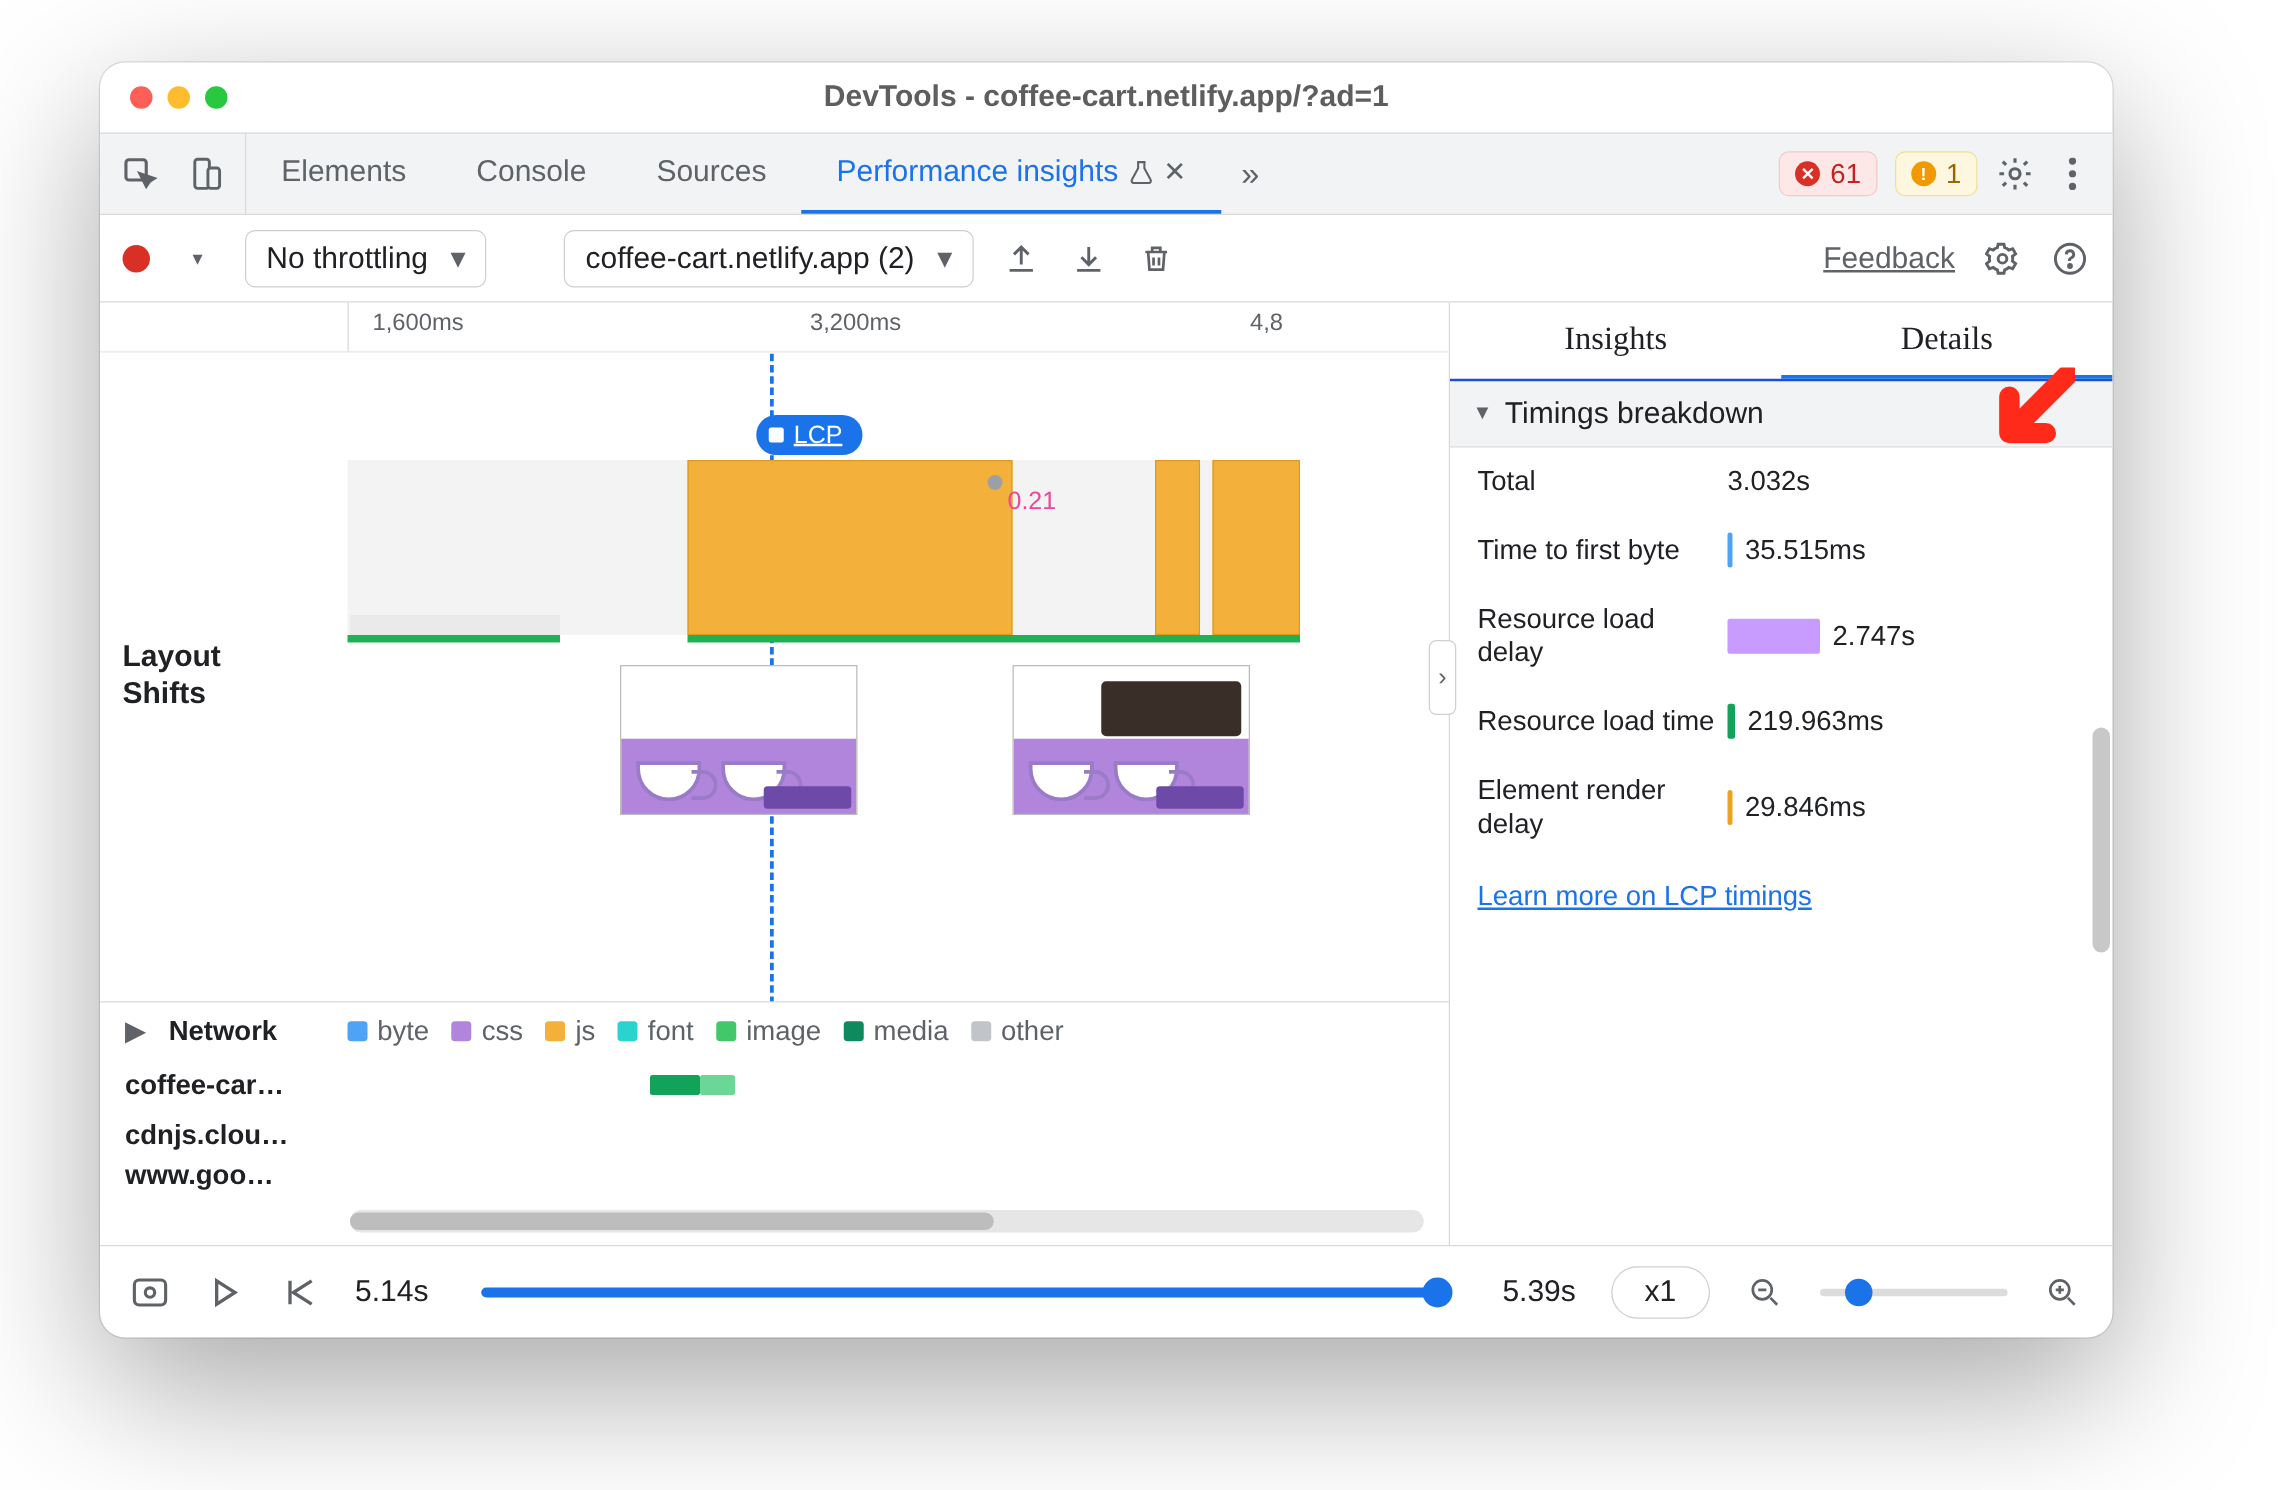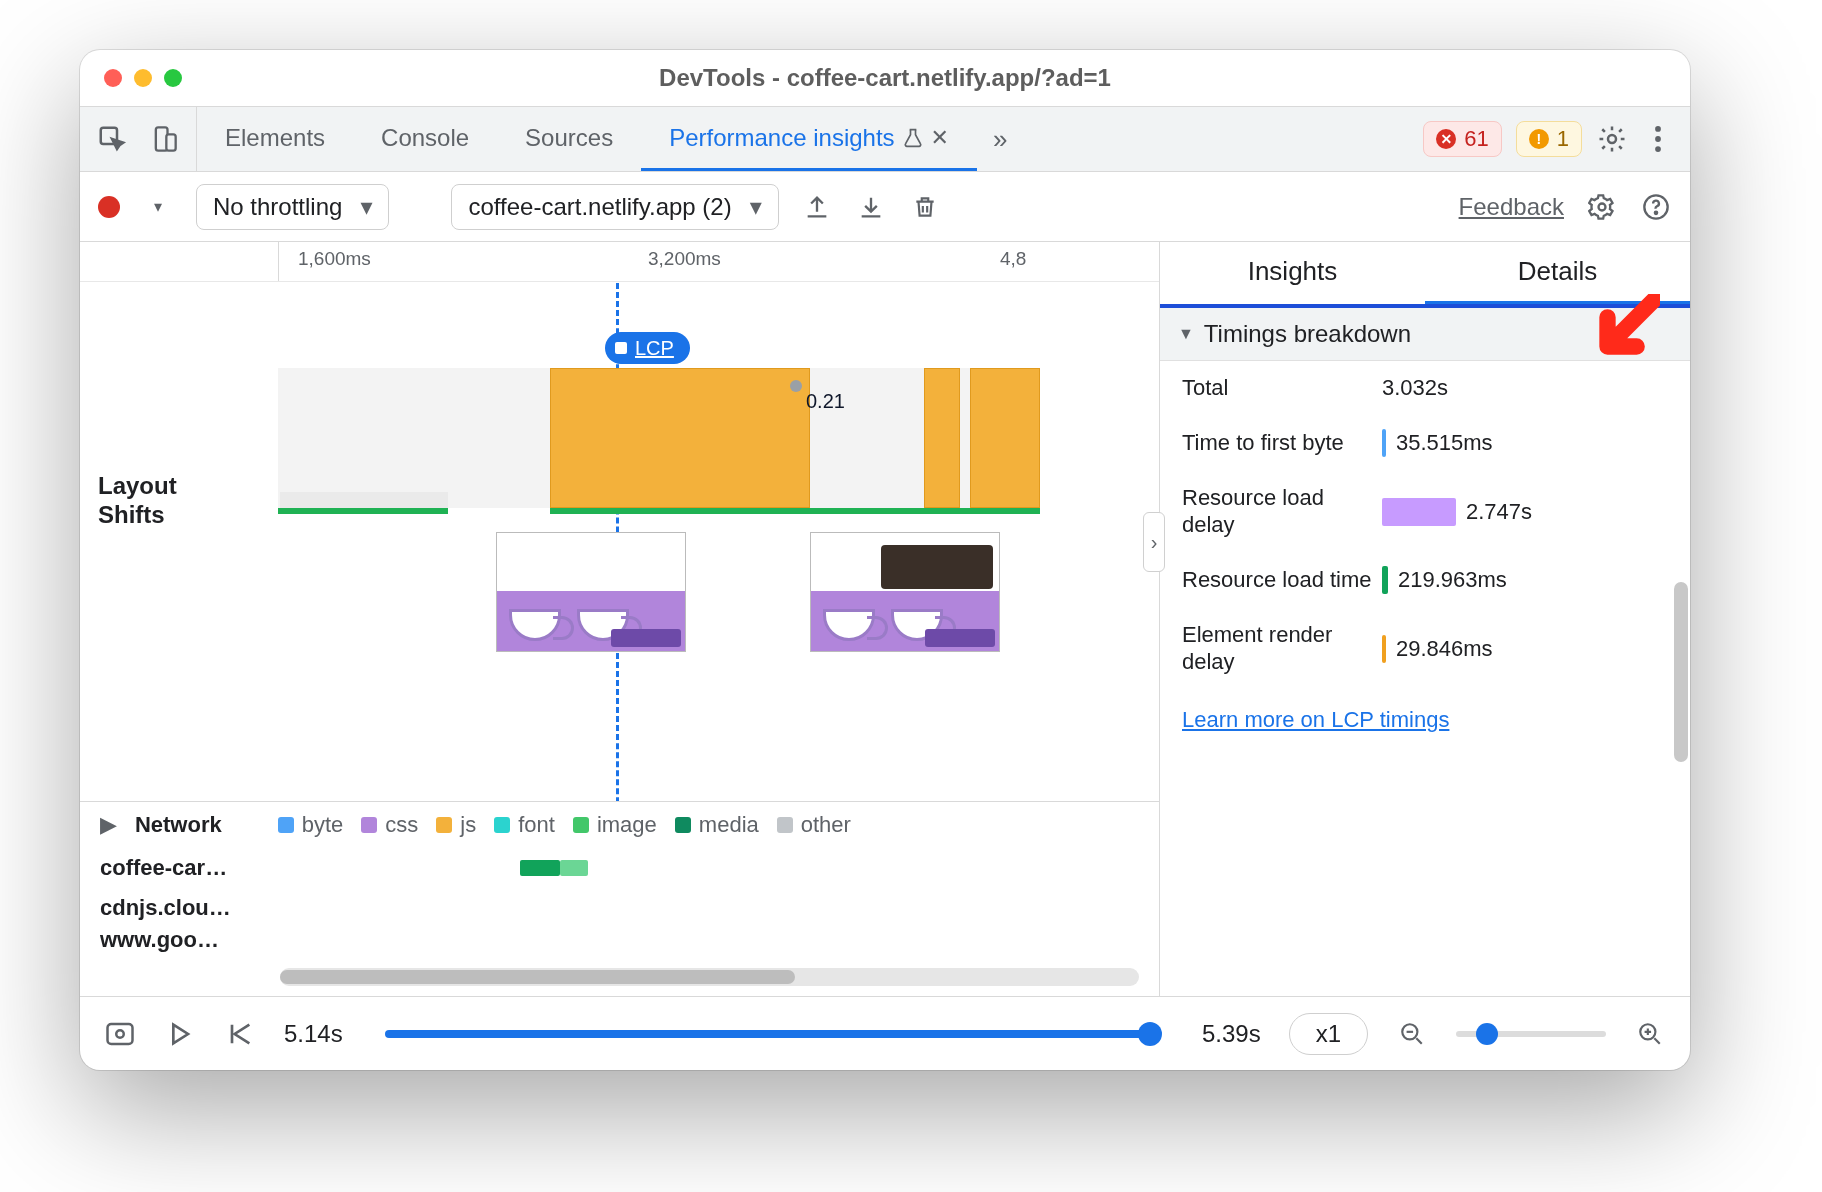--- a/index.html
+++ b/index.html
@@ -77,21 +77,21 @@
     position: absolute; top: 50px; height: 32px; border-radius: 16px;
     background: #1a73e8; color: #fff; font-size: 20px; display: flex; align-items: center; gap: 8px;
     padding: 0 16px 0 10px;
   }
   .lcp-pill .sq { width: 12px; height: 12px; background: #fff; border-radius: 2px; }
 
   .layout-label { position: absolute; left: 18px; top: 190px; font-size: 24px; font-weight: 700; color: #202124; line-height: 1.2; }
 
   .flame-block { position: absolute; background: #f3b13b; border: 1px solid #e09a1e; }
   .cls-marker { position: absolute; width: 12px; height: 12px; border-radius: 50%; background: #9aa0a6; }
-  .cls-text { position: absolute; font-size: 20px; color: #0f172a; }
+  .cls-text { position: absolute; font-size: 20px; color: #ec4899; }
   .green-bar { position: absolute; height: 6px; background: #1fb254; }
   .thumb { position: absolute; width: 190px; height: 120px; border: 1px solid #bbb; background:
       linear-gradient(#fff,#fff) 0 0/100% 20px no-repeat,
       linear-gradient(#b185db,#b185db) 0 58px/100% 62px no-repeat,
       #fff; overflow:hidden; }
   .thumb.dark::after { content:""; position:absolute; inset:12px 6px auto 70px; height:44px; background:#3a2f28; border-radius:4px;}
   .thumb .cup { position:absolute; width:52px; height:32px; background:#fff; border:3px solid #9a7bc7; border-radius:0 0 26px 26px; left:12px; bottom:10px;}
   .thumb .cup::after{content:"";position:absolute;right:-16px;top:4px;width:18px;height:18px;border:3px solid #9a7bc7;border-left:none;border-radius:0 14px 14px 0;}
   .thumb .btn {position:absolute; right:4px; bottom:4px; width:70px;height:18px;background:#6d4aa8;border-radius:3px;}
   .playhead { position: absolute; top: -8px; bottom: -300px; width: 0; border-left: 3px dashed #1a73e8; }
@@ -108,21 +108,21 @@
   .net-row { display: grid; grid-template-columns: 180px 1fr; align-items: center; height: 40px; font-weight: bold; }
   .net-row .name { font-size: 22px; color: #202124; padding-left: 20px; white-space: nowrap; overflow:hidden; text-overflow: ellipsis; }
   .net-row .lane { position: relative; height: 24px; }
   .net-bar { position:absolute; top:4px; height:16px; border-radius:2px; }
 
   .hscroll { height: 18px; margin: 6px 20px 10px 200px; background: #e6e6e6; border-radius: 10px; position: relative; }
   .hscroll .thumb-s { position:absolute; top:2px; left:0; height:14px; width:60%; background:#bdbdbd; border-radius:8px;}
 
   
   .insights-pane { width: 530px; display: flex; flex-direction: column; position: relative; }
-  .ip-tabs { display: flex; border-bottom: 4px solid #1d4ed8; position: relative; }
+  .ip-tabs { display: flex; border-bottom: 2px solid #1d4ed8; position: relative; font-family: Liberation Serif, serif; }
   .ip-tab { flex: 1; text-align: center; padding: 14px 0; font-size: 26px; color: #202124; border-bottom: 3px solid transparent; }
   .ip-tab.active { border-bottom-color: #1a73e8; }
 
   .arrow-annot { position: absolute; right: 30px; top: 52px; width: 70px; height: 70px; }
   .arrow-annot svg{width:100%;height:100%;}
 
   .section-hdr {
     background: #f1f3f4; border-bottom: 1px solid #e0e0e0;
     padding: 12px 18px; display: flex; align-items: center; gap: 10px; font-size: 24px; color: #202124;
   }
@@ -311,21 +311,21 @@
         <div class="flame-block" style="left:844px;top:86px;width:36px;height:140px;"></div>
         <div class="flame-block" style="left:890px;top:86px;width:70px;height:140px;"></div>
         <div style="position:absolute;left:200px;top:210px;width:168px;height:18px;background:#eaeaea;"></div>
 
         <div class="cls-marker" style="left:710px;top:98px;"></div>
         <div class="cls-text" style="left:726px;top:108px;">0.21</div>
 
         <div class="green-bar" style="left:198px;top:226px;width:170px;"></div>
         <div class="green-bar" style="left:470px;top:226px;width:490px;"></div>
 
-        <div class="layout-label" style="white-space:pre;">Layout
+        <div class="layout-label" style="white-space:pre;margin-top:40px;">Layout
 Shifts</div>
 
         <div class="thumb" style="left:416px;top:250px;">
           <div class="cup"></div>
             <div class="cup" style="left:80px;"></div>
             <div class="btn"></div>
         </div>
         <div class="thumb dark" style="left:730px;top:250px;">
           <div class="cup"></div>
             <div class="cup" style="left:80px;"></div>

